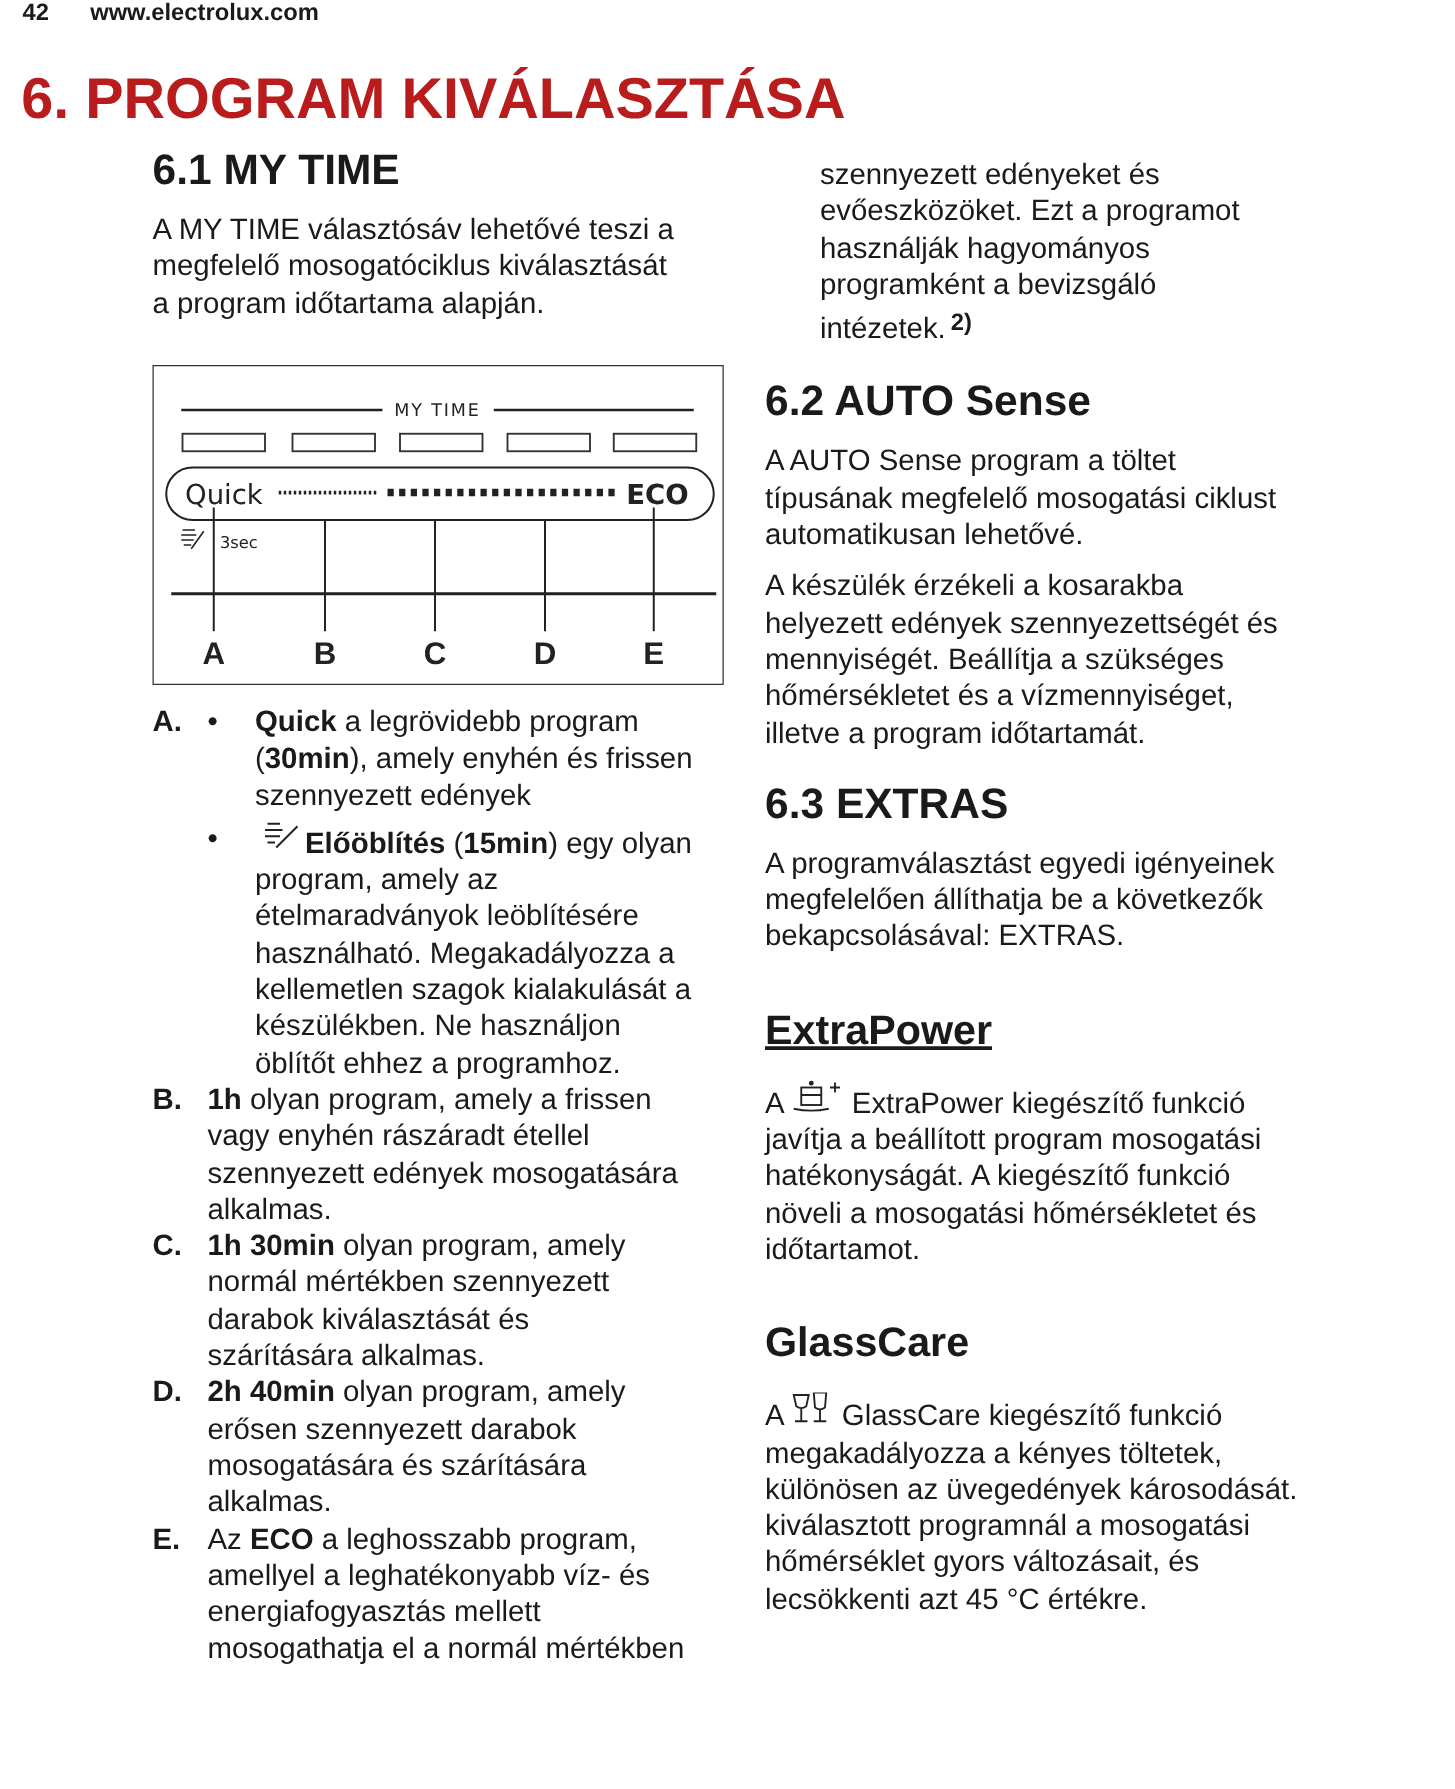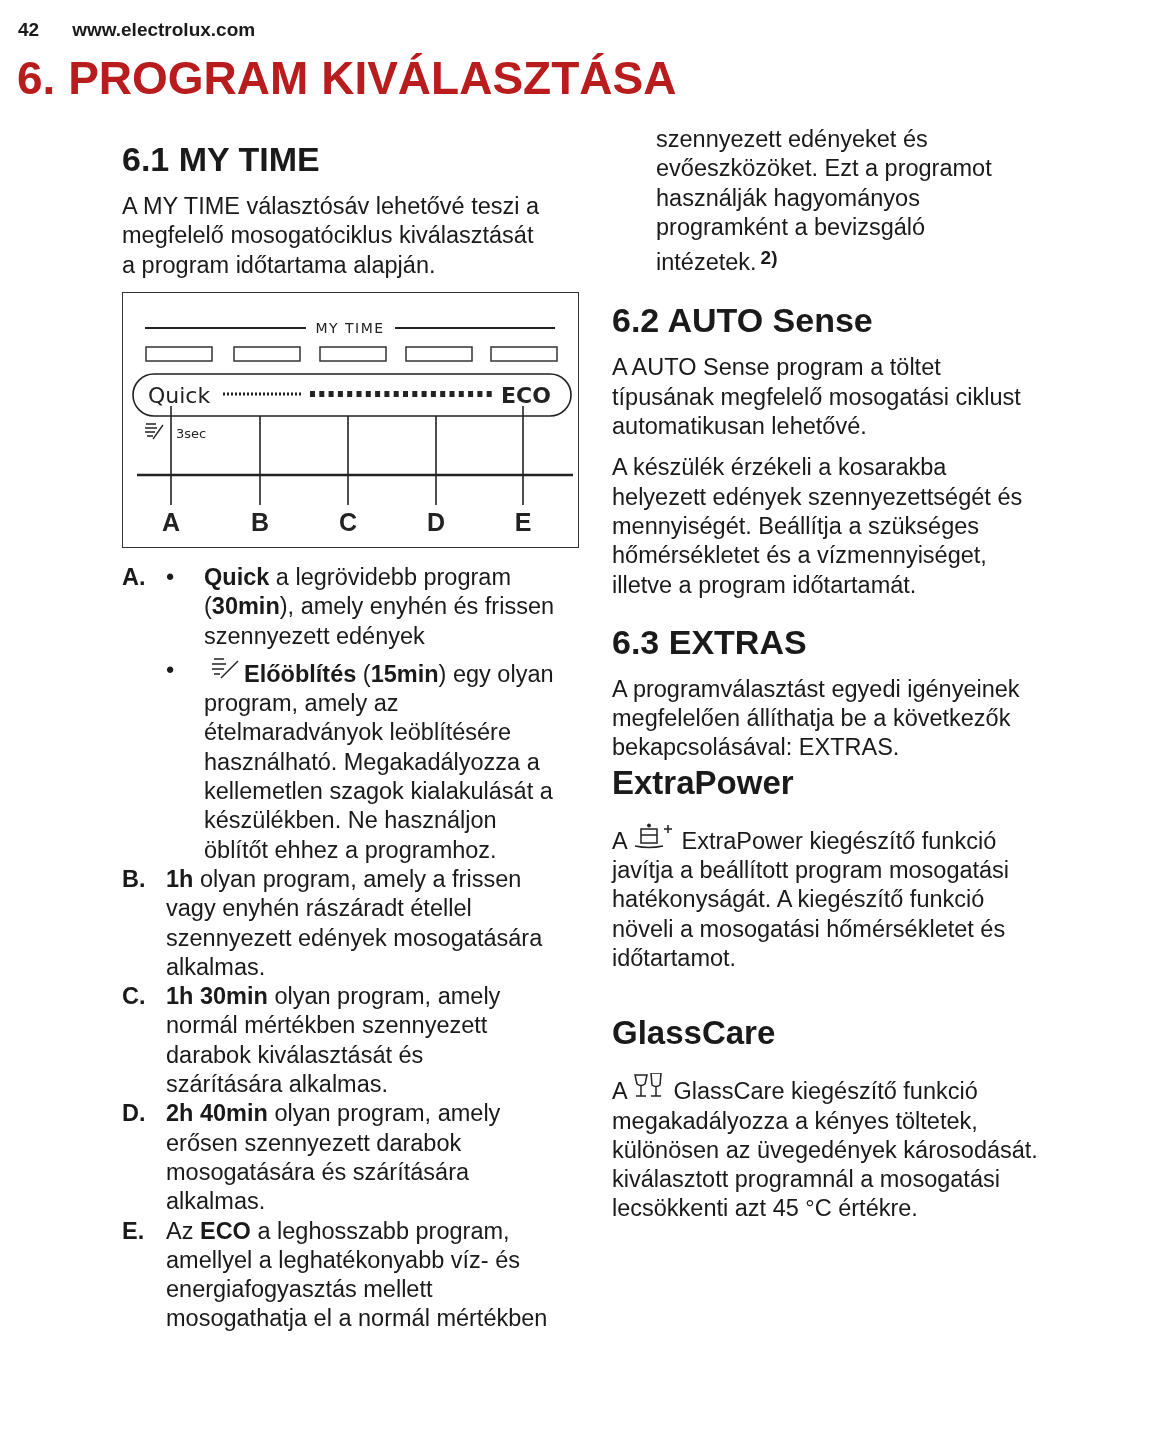--- a/index.html
+++ b/index.html
@@ -1,26 +1,26 @@
 <!DOCTYPE html>
 <html><head>
   <meta charset="utf-8">
   <style>
     * { box-sizing: border-box; margin: 0; padding: 0; }
     html, body { width: 1164px; height: 1431px; background: #ffffff; }
     body { position: relative; font-family: "Liberation Sans", sans-serif; color: #1a1a1a; overflow: hidden; }
 
-    .hdr { position: absolute; top: 19px; left: 18px; font-size: 19px; font-weight: bold; color: #1a1a1a; }
+    .hdr { position: absolute; top: 0; left: 18px; font-size: 19px; font-weight: bold; color: #1a1a1a; }
     .hdr .url { margin-left: 33px; }
 
     .chapter { position: absolute; top: 52px; left: 17px; font-size: 46px; line-height: 52px; color: #b91c1c; }
     .chapter b { font-weight: bold; }
 
     .col { position: absolute; }
-    .col-left { left: 122px; top: 139px; width: 490px; }
+    .col-left { left: 122px; top: 116px; width: 490px; }
     .col-right { left: 612px; top: 125px; width: 500px; }
 
     .h2 { font-size: 34px; line-height: 40px; margin-bottom: 13px; }
     .h2 b { font-weight: bold; }
     .h3 { font-size: 33px; line-height: 40px; }
 
     .p { font-size: 23.5px; line-height: 29.3px; }
 
     
     .diagram { position: absolute; left: 122px; top: 292px; width: 457px; height: 256px; border: 1.5px solid #333; }
@@ -192,21 +192,21 @@
 
   <h2 class="h2" style="margin-top:22px;">
     <b>6.3</b> <span>EXTRAS</span>
   </h2>
   <div class="p">
     <div>A programválasztást egyedi igényeinek</div>
     <div>megfelelően állíthatja be a következők</div>
     <div>bekapcsolásával: EXTRAS.</div>
   </div>
 
-  <h3 class="h3" style="margin-bottom:20px;">ExtraPower</h3>
+  <h3 class="h3" style="margin-top:40px; margin-bottom:20px;text-decoration:underline;">ExtraPower</h3>
   <div class="p">
     <div><span>A </span><svg class="inline-icon" width="42" height="26" viewBox="0 0 42 26">
         <g stroke="#222" stroke-width="1.5" fill="none">
           <circle cx="16" cy="2.5" r="1.2" fill="#222"></circle>
           <rect x="8" y="6" width="16" height="14"></rect>
           <line x1="8" y1="12" x2="24" y2="12"></line>
           <path d="M2 23 Q16 26 30 23"></path>
           <path d="M35 2 L35 10 M31 6 L39 6"></path>
         </g>
       </svg><span> ExtraPower kiegészítő funkció</span></div>
@@ -224,15 +224,16 @@
           <line x1="8" y1="13" x2="8" y2="23"></line>
           <line x1="3" y1="23" x2="13" y2="23"></line>
           <path d="M18 0 L28 0 L27 12 Q23 15 19 12 Z"></path>
           <line x1="23" y1="14" x2="23" y2="23"></line>
           <line x1="18" y1="23" x2="28" y2="23"></line>
         </g>
       </svg><span> GlassCare kiegészítő funkció</span></div>
     <div>megakadályozza a kényes töltetek,</div>
     <div>különösen az üvegedények károsodását.</div>
     <div>kiválasztott programnál a mosogatási</div>
+    <div>hőmérséklet gyors változásait, és</div>
     <div>lecsökkenti azt 45 °C értékre.</div>
   </div>
 </div>
 
 </body></html>

